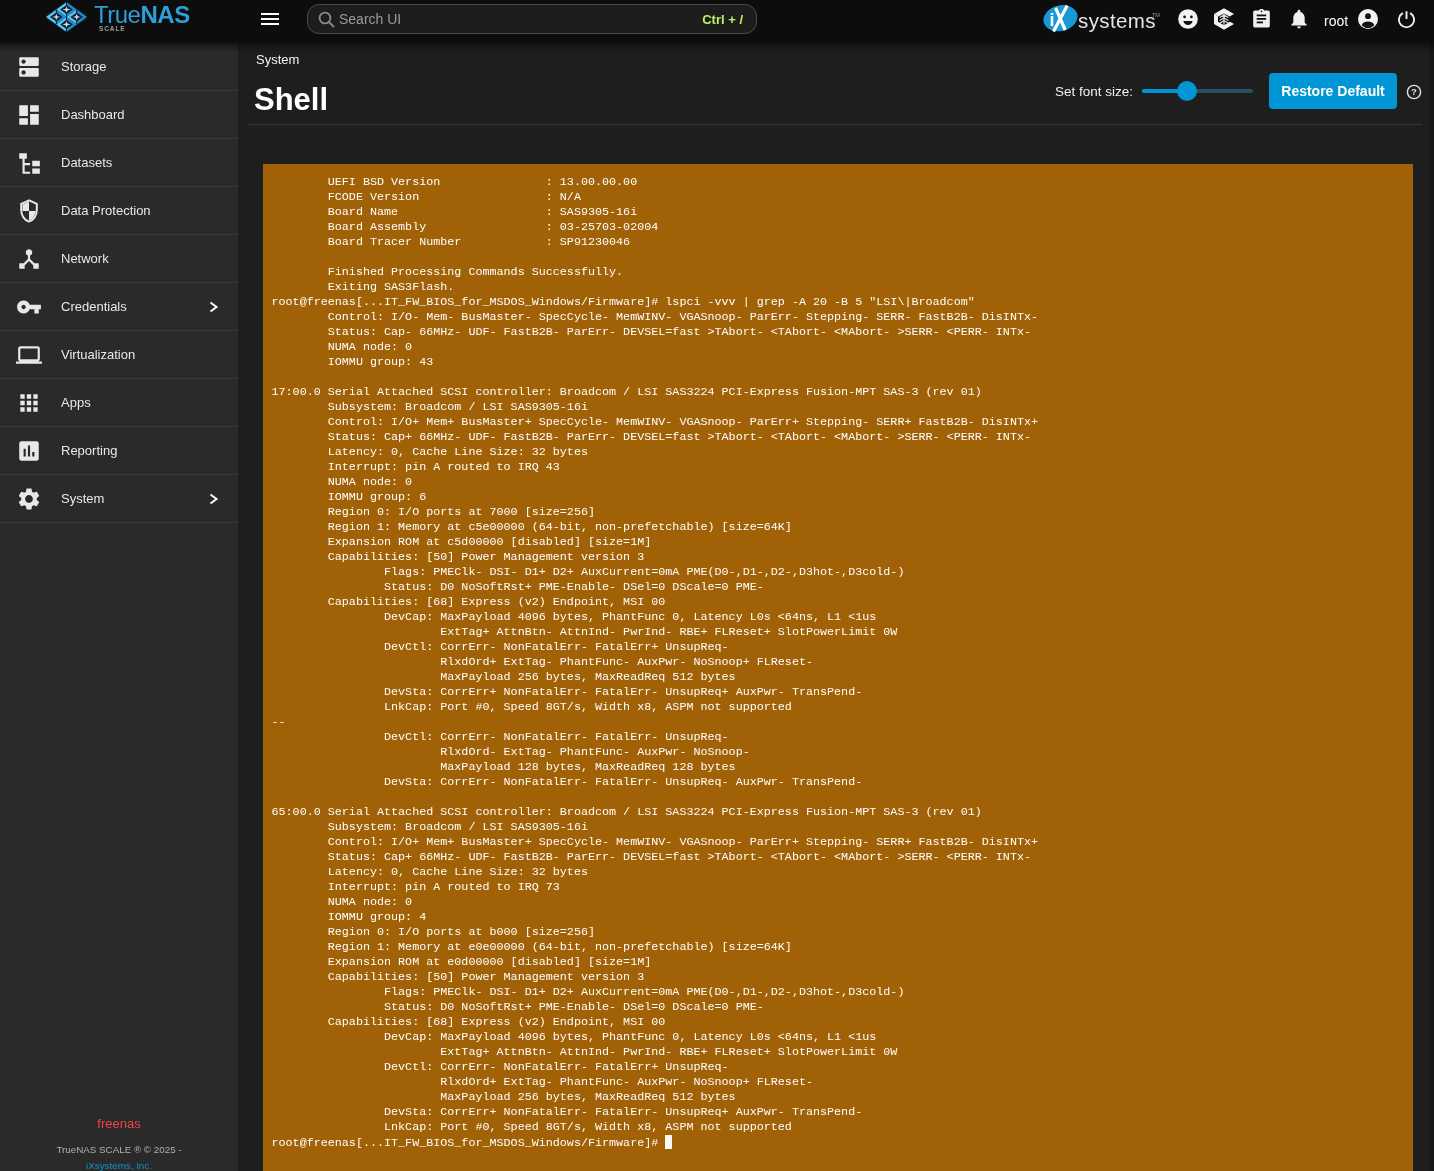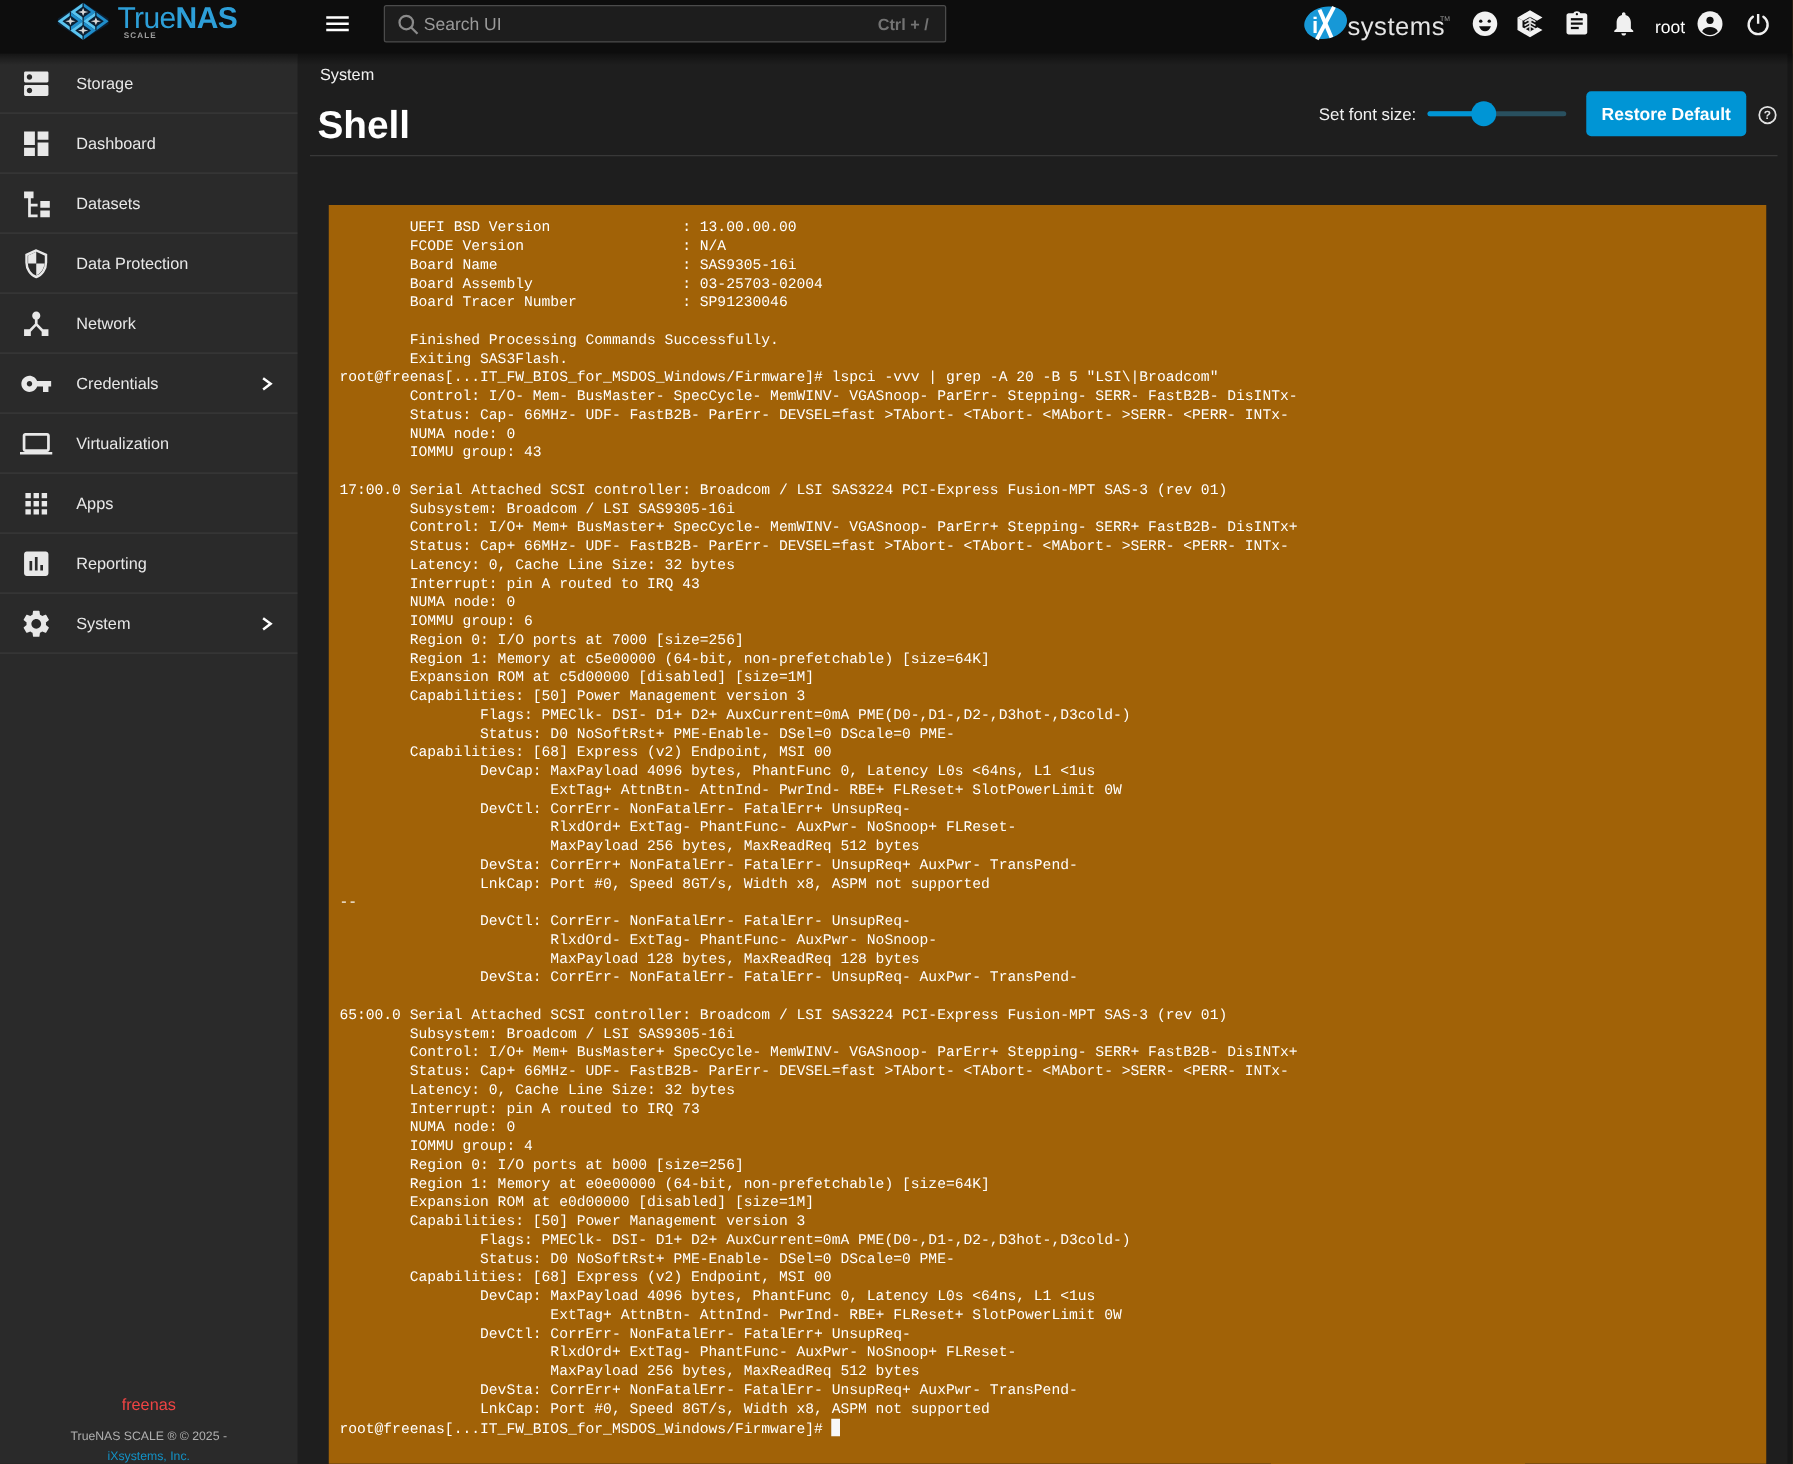--- a/index.html
+++ b/index.html
@@ -9,23 +9,23 @@
   .sidebar { position:absolute; left:0; top:43px; width:238px; bottom:0; background:#2a2a2a; }
   .sidebar:before { content:""; position:absolute; left:0; top:0; width:100%; height:9px; background:linear-gradient(to bottom, rgba(0,0,0,0.5), rgba(0,0,0,0)); }
   .content:before { content:""; position:absolute; left:0; top:0; width:100%; height:9px; background:linear-gradient(to bottom, rgba(0,0,0,0.45), rgba(0,0,0,0)); z-index:1; }
   .content { position:absolute; left:238px; top:43px; right:0; bottom:0; background:#1e1e1e; }
   
   .logo { position:absolute; left:0; top:0; width:100%; height:43px; }
   .burger { position:absolute; left:261px; top:13px; width:18px; height:12px;
     border-top:2px solid #fff; border-bottom:2px solid #fff; }
   .burger:before { content:""; display:block; margin-top:3px; height:2px; background:#fff; }
   .search { position:absolute; left:307px; top:4px; width:450px; height:30px;
-    background:#1d1d1d; border:1px solid #4b4b4b; border-radius:2px; }
+    background:#1d1d1d; border:1px solid #4b4b4b; border-radius:12px; }
   .search .ph { position:absolute; left:31px; top:6px; font-size:14px; color:#9a9a9a; }
-  .search .kb { position:absolute; right:13px; top:7px; font-size:13px; font-weight:bold; color:#737373; }
+  .search .kb { position:absolute; right:13px; top:7px; font-size:13px; font-weight:bold; color:#bef264; }
   .root-label { position:absolute; left:1324px; top:13px; font-size:14px; color:#fff; }
   
   .nav { position:absolute; left:0; top:0; width:238px; }
   .nav-item { position:relative; height:48px; border-bottom:1px solid #3a3a3a; }
   .nav-item .ic { position:absolute; left:16px; top:11px; width:26px; height:26px; }
   .nav-item .tx { position:absolute; left:61px; top:16px; font-size:13px; color:#e8e8e8; }
   .nav-item .chev { position:absolute; right:18px; top:17px; width:14px; height:14px; }
   .sb-footer { position:absolute; left:0; bottom:0; width:238px; text-align:center; }
   .fb1 { font-size:13px; color:#ef4444; }
   .fb2 { font-size:9.8px; color:#b0b0b0; margin-top:13px; }

